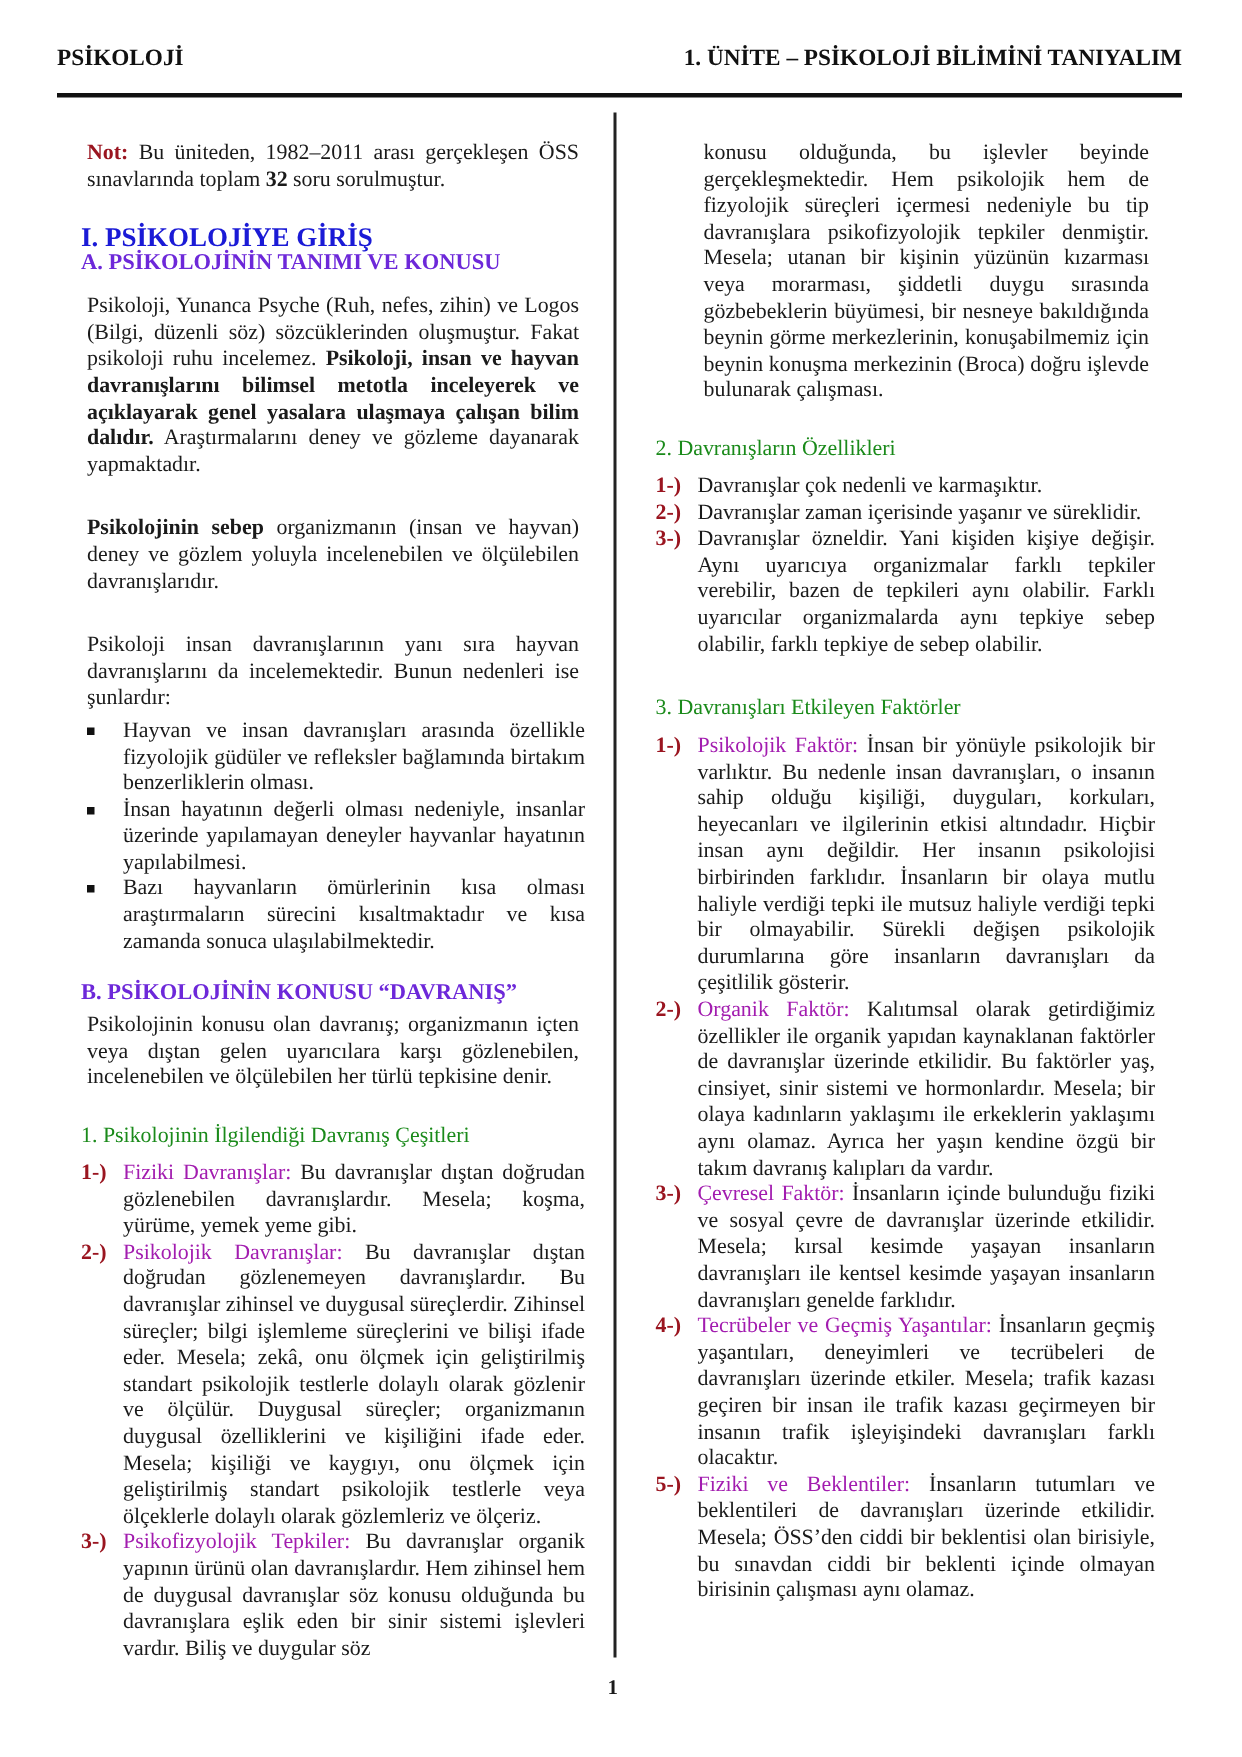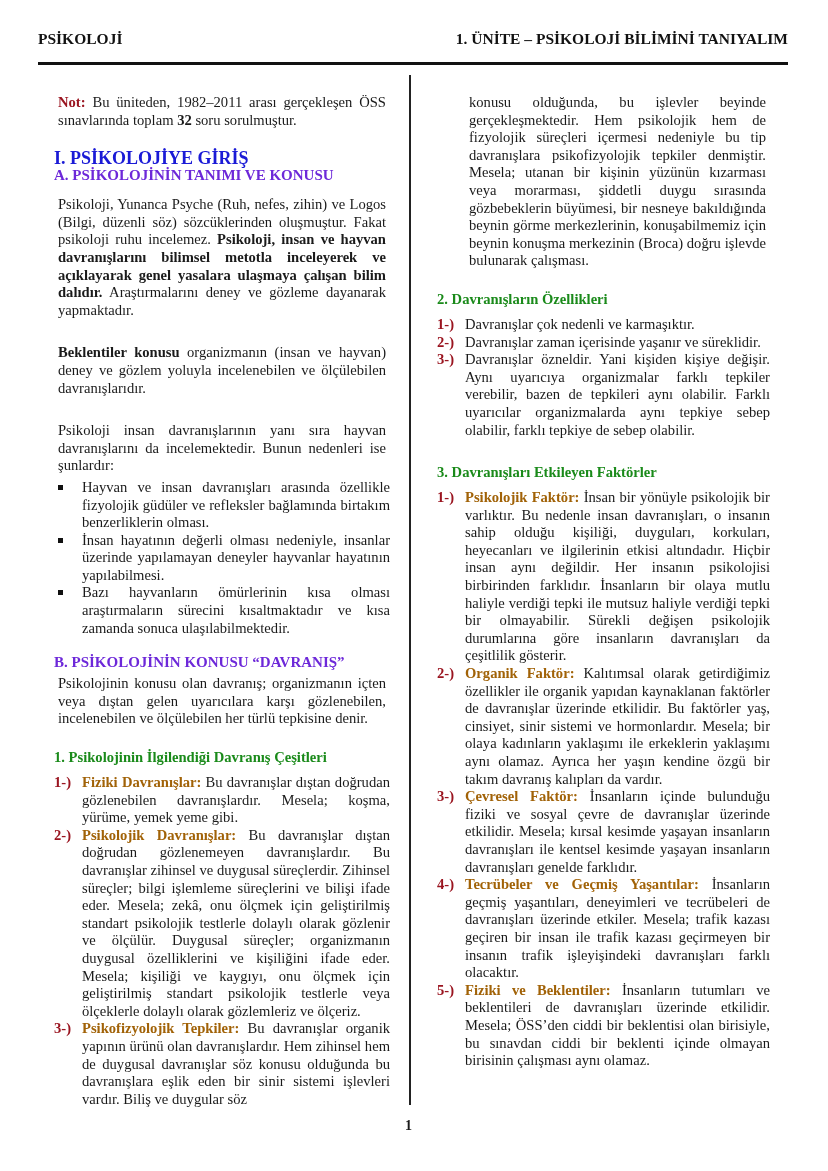--- a/index.html
+++ b/index.html
@@ -19,29 +19,29 @@
   .col-right { left: 437px; width: 333px; }
 
   p { margin: 4px; }
   .gap { height: 17px; }
   .gap-s { height: 8px; }
   .darkred { color: #9a1520; }
   b, .bold { font-weight: bold; }
 
   .h-blue { color: #1a1ad6; font-weight: bold; font-size: 18px; line-height: 17px; }
   .h-red { color: #6d28d9; font-weight: bold; font-size: 15px; line-height: 17px; }
-  .h-green { color: #1a8a1a; font-weight: bold; font-size: 14.6px; line-height: 17px; }
+  .h-green { color: #1a8a1a; font-weight: normal; font-size: 14.6px; line-height: 17px; }
 
   .bullets { list-style: none; }
   .bullets li { position: relative; padding-left: 28px; }
   .bullets li .bullet { position: absolute; left: 4px; top: 6px; width: 5px; height: 5px; background: #111; }
 
   .numlist .item { position: relative; padding-left: 28px; }
   .numlist .num { position: absolute; left: 0; top: 0; color: #9a1520; font-weight: bold; }
-  .numlist .title { color: #a16207; font-weight: bold; }
+  .numlist .title { color: #a21caf; font-weight: normal; }
 
   .cont { padding-left: 28px; }
 
   .page-number { position: absolute; left: 405px; top: 1118px; font-size: 14px; font-weight: bold; }
 </style>
 </head>
 <body>
 
 <div class="header">
   <span class="header-left">PSİKOLOJİ</span>
@@ -54,21 +54,21 @@
   <p><span class="darkred bold">Not:</span><span> Bu üniteden, 1982–2011 arası gerçekleşen ÖSS sınavlarında toplam </span><b>32</b><span> soru sorulmuştur.</span></p>
 
   <div class="gap"></div>
   <div class="h-blue">I.  PSİKOLOJİYE GİRİŞ</div>
   <div class="h-red">A. PSİKOLOJİNİN TANIMI VE KONUSU</div>
   <div class="gap-s"></div>
 
   <p><span>Psikoloji, Yunanca Psyche (Ruh, nefes, zihin) ve Logos (Bilgi, düzenli söz) sözcüklerinden oluşmuştur. Fakat psikoloji ruhu incelemez. </span><b>Psikoloji, insan ve hayvan davranışlarını bilimsel metotla inceleyerek ve açıklayarak genel yasalara ulaşmaya çalışan bilim dalıdır.</b><span> Araştırmalarını deney ve gözleme dayanarak yapmaktadır.</span></p>
 
   <div class="gap"></div>
-  <p><b>Beklentiler konusu</b><span> organizmanın (insan ve hayvan) deney ve gözlem yoluyla incelenebilen ve ölçülebilen davranışlarıdır.</span></p>
+  <p><b>Psikolojinin sebep</b><span> organizmanın (insan ve hayvan) deney ve gözlem yoluyla incelenebilen ve ölçülebilen davranışlarıdır.</span></p>
 
   <div class="gap"></div>
   <p>Psikoloji insan davranışlarının yanı sıra hayvan davranışlarını da incelemektedir.  Bunun nedenleri ise şunlardır:</p>
   <ul class="bullets">
     <li><span class="bullet"></span><span>Hayvan ve insan davranışları arasında özellikle fizyolojik güdüler ve refleksler bağlamında birtakım benzerliklerin olması.</span></li>
     <li><span class="bullet"></span><span>İnsan hayatının değerli olması nedeniyle, insanlar üzerinde yapılamayan deneyler hayvanlar hayatının yapılabilmesi.</span></li>
     <li><span class="bullet"></span><span>Bazı hayvanların ömürlerinin kısa olması araştırmaların sürecini kısaltmaktadır ve kısa zamanda sonuca ulaşılabilmektedir.</span></li>
   </ul>
 
   <div class="gap"></div>

